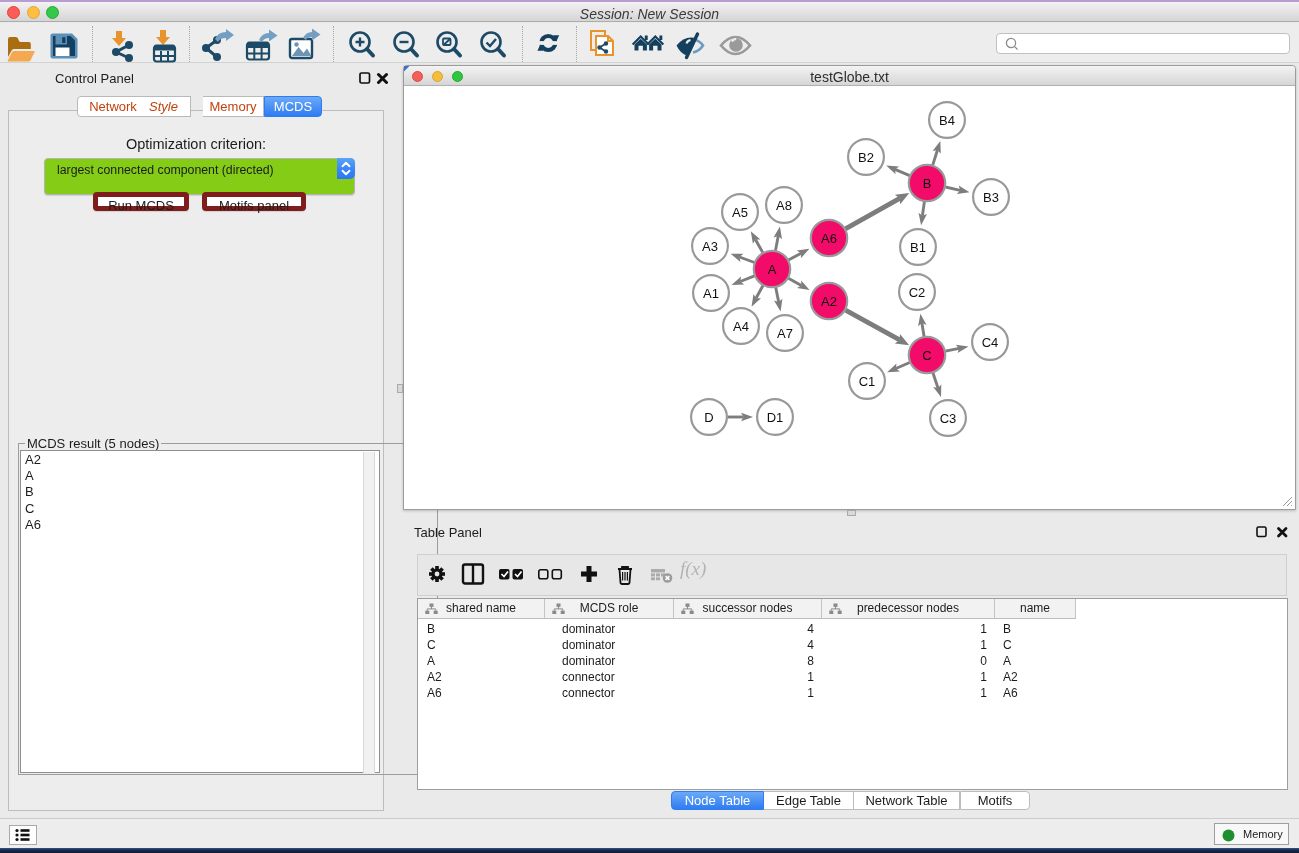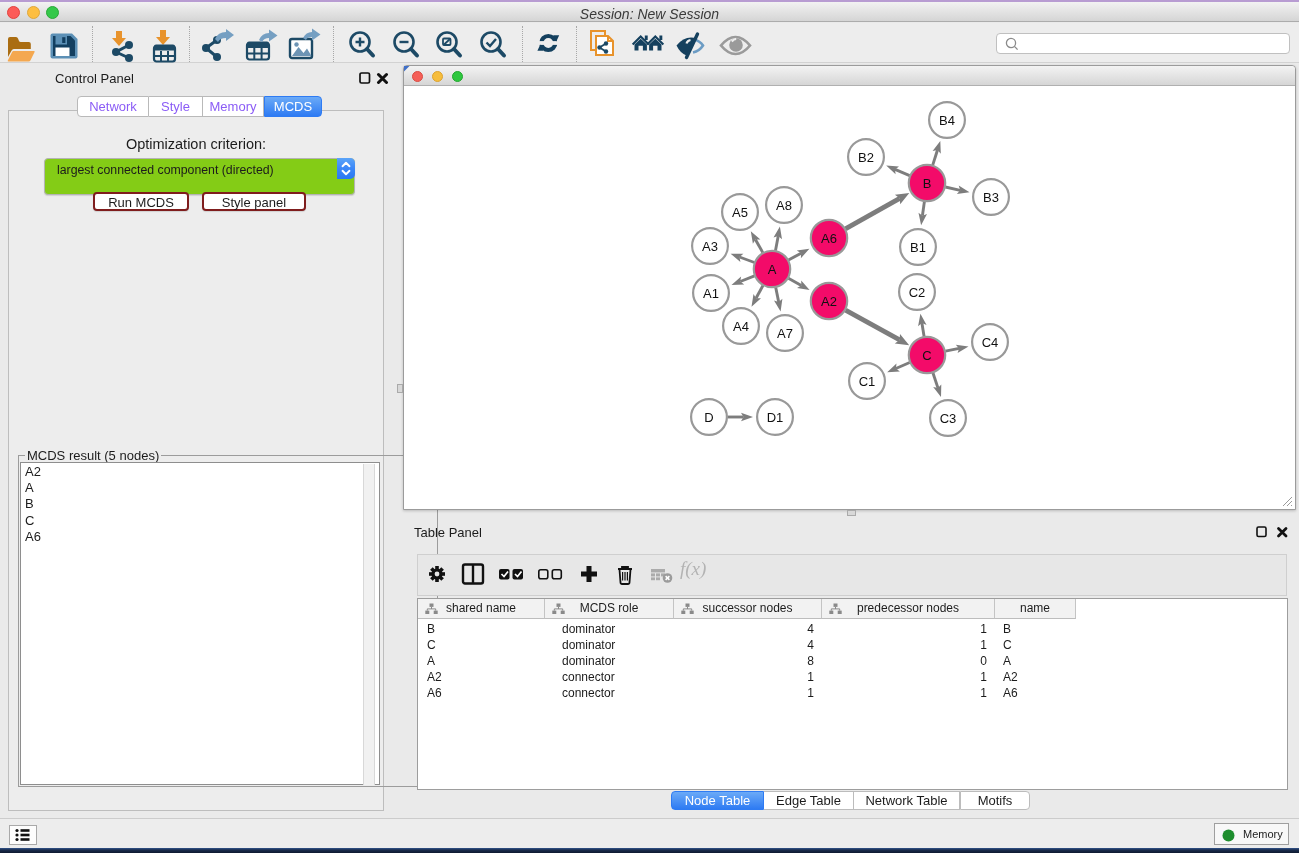--- a/index.html
+++ b/index.html
@@ -15,33 +15,33 @@
 #toolbar { left:0; top:23px; width:1299px; height:40px; background:#ededed; border-bottom:1px solid #d2d2d2;}
 .tsep { position:absolute; top:3px; height:36px; width:0; border-left:1px dotted #a8a8a8; }
 .ticon { position:absolute; top:4px; }
 #searchbox { left:996px; top:10px; width:294px; height:21px; background:#fff;
   border:1px solid #c0c0c0; border-radius:4px; }
 
 #cp-title { left:13px; top:71px; font-size:13px; color:#1c1c1c;margin-left:42px; }
 .winbtns { position:absolute; }
 #cp-tabs { left:77px; top:96px; height:21px; z-index:5; }
 .tab { position:absolute; top:0; height:21px; background:#ffffff; border:1px solid #b9b9b9;
-  font-size:13px; text-align:center; line-height:19px; color:#8b5cf6; }
+  font-size:13px; text-align:center; line-height:19px; color:#c2410c; }
 .tab.sel { background:linear-gradient(#6baaf7,#2e7bf3); color:#fff; border-color:#2e7bf3; }
 #cp-panel { left:8px; top:110px; width:376px; height:701px; background:#ededed;
   border:1px solid #bdbdbd; }
 #optlabel { left:0; top:25px; width:100%; text-align:center; font-size:14.5px; }
 #dropdown { left:35px; top:47px; width:311px; height:37px; background:#84cc16;
   border:1px solid #b4b4b4; border-radius:4px; box-shadow:0 1px 1px rgba(0,0,0,0.12); }
 #dropdown span { position:absolute; left:12px; top:3.5px; font-size:12.3px; }
 #ddbtn { position:absolute; right:-1px; top:-1px; width:18px; height:21px; border-radius:0 5px 5px 0;
   background:linear-gradient(#5ba4f8 0%,#3b87f8 50%,#2a78f2 100%); }
-.btn { position:absolute; height:19px; background:#fff; border:2px solid #7f1d1d; border-radius:4px;
+.btn { position:absolute; height:19px; background:#fff; border:5px solid #7f1d1d; border-radius:4px;
   font-size:13px; text-align:center; line-height:17px; box-shadow:0 1px 1px rgba(0,0,0,0.12); }
-#fieldset { left:9px; top:344px; width:420px; height:332px; border:1px solid #9c9c9c; }
+#fieldset { left:9px; top:332px; width:420px; height:332px; border:1px solid #9c9c9c; }
 #fieldset legend { position:absolute; left:6px; top:-8px; background:#ededed; font-size:13px; padding:0 2px; }
 #listbox { position:absolute; left:1px; top:6px; width:360px; height:323px; background:#fff;
   border:1px solid #8e8e8e; font-size:13px; line-height:16.2px; padding:1px 0 0 4px; }
 #listsb { position:absolute; right:4px; top:1px; width:12px; height:321px; background:#f1f1f1;
   border-left:1px solid #d8d8d8; border-right:1px solid #d8d8d8; }
 
 #netwin { left:403px; top:65px; width:893px; height:445px; background:#fff;
   border:1px solid #9b9b9b; border-radius:4px 4px 0 0; box-shadow:0 1px 3px rgba(0,0,0,0.2); }
 #nw-titlebar { position:absolute; left:0; top:0; width:100%; height:20px;
   background:linear-gradient(#f3f3f3,#d6d6d6); border-bottom:1px solid #b0b0b0; border-radius:4px 4px 0 0; }
@@ -237,53 +237,54 @@
   </div>
 </div>
 
 <div class="abs" id="cp-title">Control Panel</div>
 <svg class="winbtns" style="left:355px; top:71px" width="34" height="13" viewBox="0 0 34 13">
   <rect x="5" y="2" width="9.5" height="10" rx="1.5" fill="none" stroke="#111" stroke-width="1.7"></rect>
   <path d="M23.5 3.5 L31.5 11.5 M31.5 3.5 L23.5 11.5" stroke="#111" stroke-width="3" stroke-linecap="round"></path>
 </svg>
 <div class="abs" id="cp-tabs">
   <div class="tab" style="left:0; width:72px;  border-radius:4px 0 0 4px;">Network</div>
-  <div class="tab" style="left:72px; width:54px; border-left:0;">Style</div>
+  <div class="tab" style="left:60px; width:54px; border-left:0;font-style:italic;">Style</div>
   <div class="tab" style="left:126px; width:61px; border-left:0;">Memory</div>
   <div class="tab sel" style="left:187px; width:58px; border-radius:0 4px 4px 0;">MCDS</div>
 </div>
 <div class="abs" id="cp-panel">
   <div class="abs" id="optlabel">Optimization criterion:</div>
   <div class="abs" id="dropdown">
       <span>largest connected component (directed)</span>
     <div id="ddbtn">
       <svg width="18" height="21" viewBox="0 0 18 21">
         <path d="M5.5 8.2 L9 4.8 L12.5 8.2" fill="none" stroke="#fff" stroke-width="1.9" stroke-linecap="round" stroke-linejoin="round"></path>
         <path d="M5.5 12.8 L9 16.2 L12.5 12.8" fill="none" stroke="#fff" stroke-width="1.9" stroke-linecap="round" stroke-linejoin="round"></path>
       </svg>
     </div>
   </div>
   <div class="btn" style="left:84px; top:81px; width:96px;">Run MCDS</div>
-  <div class="btn" style="left:193px; top:81px; width:104px;">Style panel</div>
+  <div class="btn" style="left:193px; top:81px; width:104px;">Motifs panel</div>
   <div class="abs" id="fieldset">
     <legend>MCDS result (5 nodes)</legend>
     <div id="listbox">A2<br>A<br>B<br>C<br>A6
       <div id="listsb"></div>
     </div>
   </div>
 </div>
 
 <div class="abs" id="netwin">
   <div id="nw-titlebar">
     <svg width="6" height="6" viewBox="0 0 6 6" style="position:absolute;left:0;top:0">
         <polygon points="0,0 5.5,0 0,5.5" fill="#4070c8"></polygon>
       </svg>
     <div class="tl2" style="left:8px; background:#f55f58; border:0.5px solid #d94c43;"></div>
     <div class="tl2" style="left:28px; background:#f6bd3c; border:0.5px solid #dda32f;"></div>
     <div class="tl2" style="left:48px; background:#2fc73f; border:0.5px solid #22a72f;"></div>
+    <div class="abs" id="nw-title">testGlobe.txt</div>
   </div>
   <svg style="position:absolute; left:0; top:21px;" width="891" height="421" viewBox="0 0 891 421" font-family="Liberation Sans, sans-serif">
 <line x1="350.5" y1="188.9" x2="336.3" y2="194.5" stroke="#7d7d7d" stroke-width="2.9"></line>
 <polygon points="327.5,197.9 337.1,189.6 336.3,194.5 340.2,197.6" fill="#7d7d7d"></polygon>
 <line x1="350.4" y1="175.5" x2="335.5" y2="170.0" stroke="#7d7d7d" stroke-width="2.9"></line>
 <polygon points="326.6,166.7 339.4,166.8 335.5,170.0 336.4,174.9" fill="#7d7d7d"></polygon>
 <line x1="359.0" y1="198.5" x2="352.0" y2="211.3" stroke="#7d7d7d" stroke-width="2.9"></line>
 <polygon points="347.5,219.7 349.5,207.1 352.0,211.3 357.0,211.2" fill="#7d7d7d"></polygon>
 <line x1="358.8" y1="165.6" x2="351.4" y2="152.5" stroke="#7d7d7d" stroke-width="2.9"></line>
 <polygon points="346.8,144.2 356.4,152.5 351.4,152.5 348.9,156.8" fill="#7d7d7d"></polygon>

